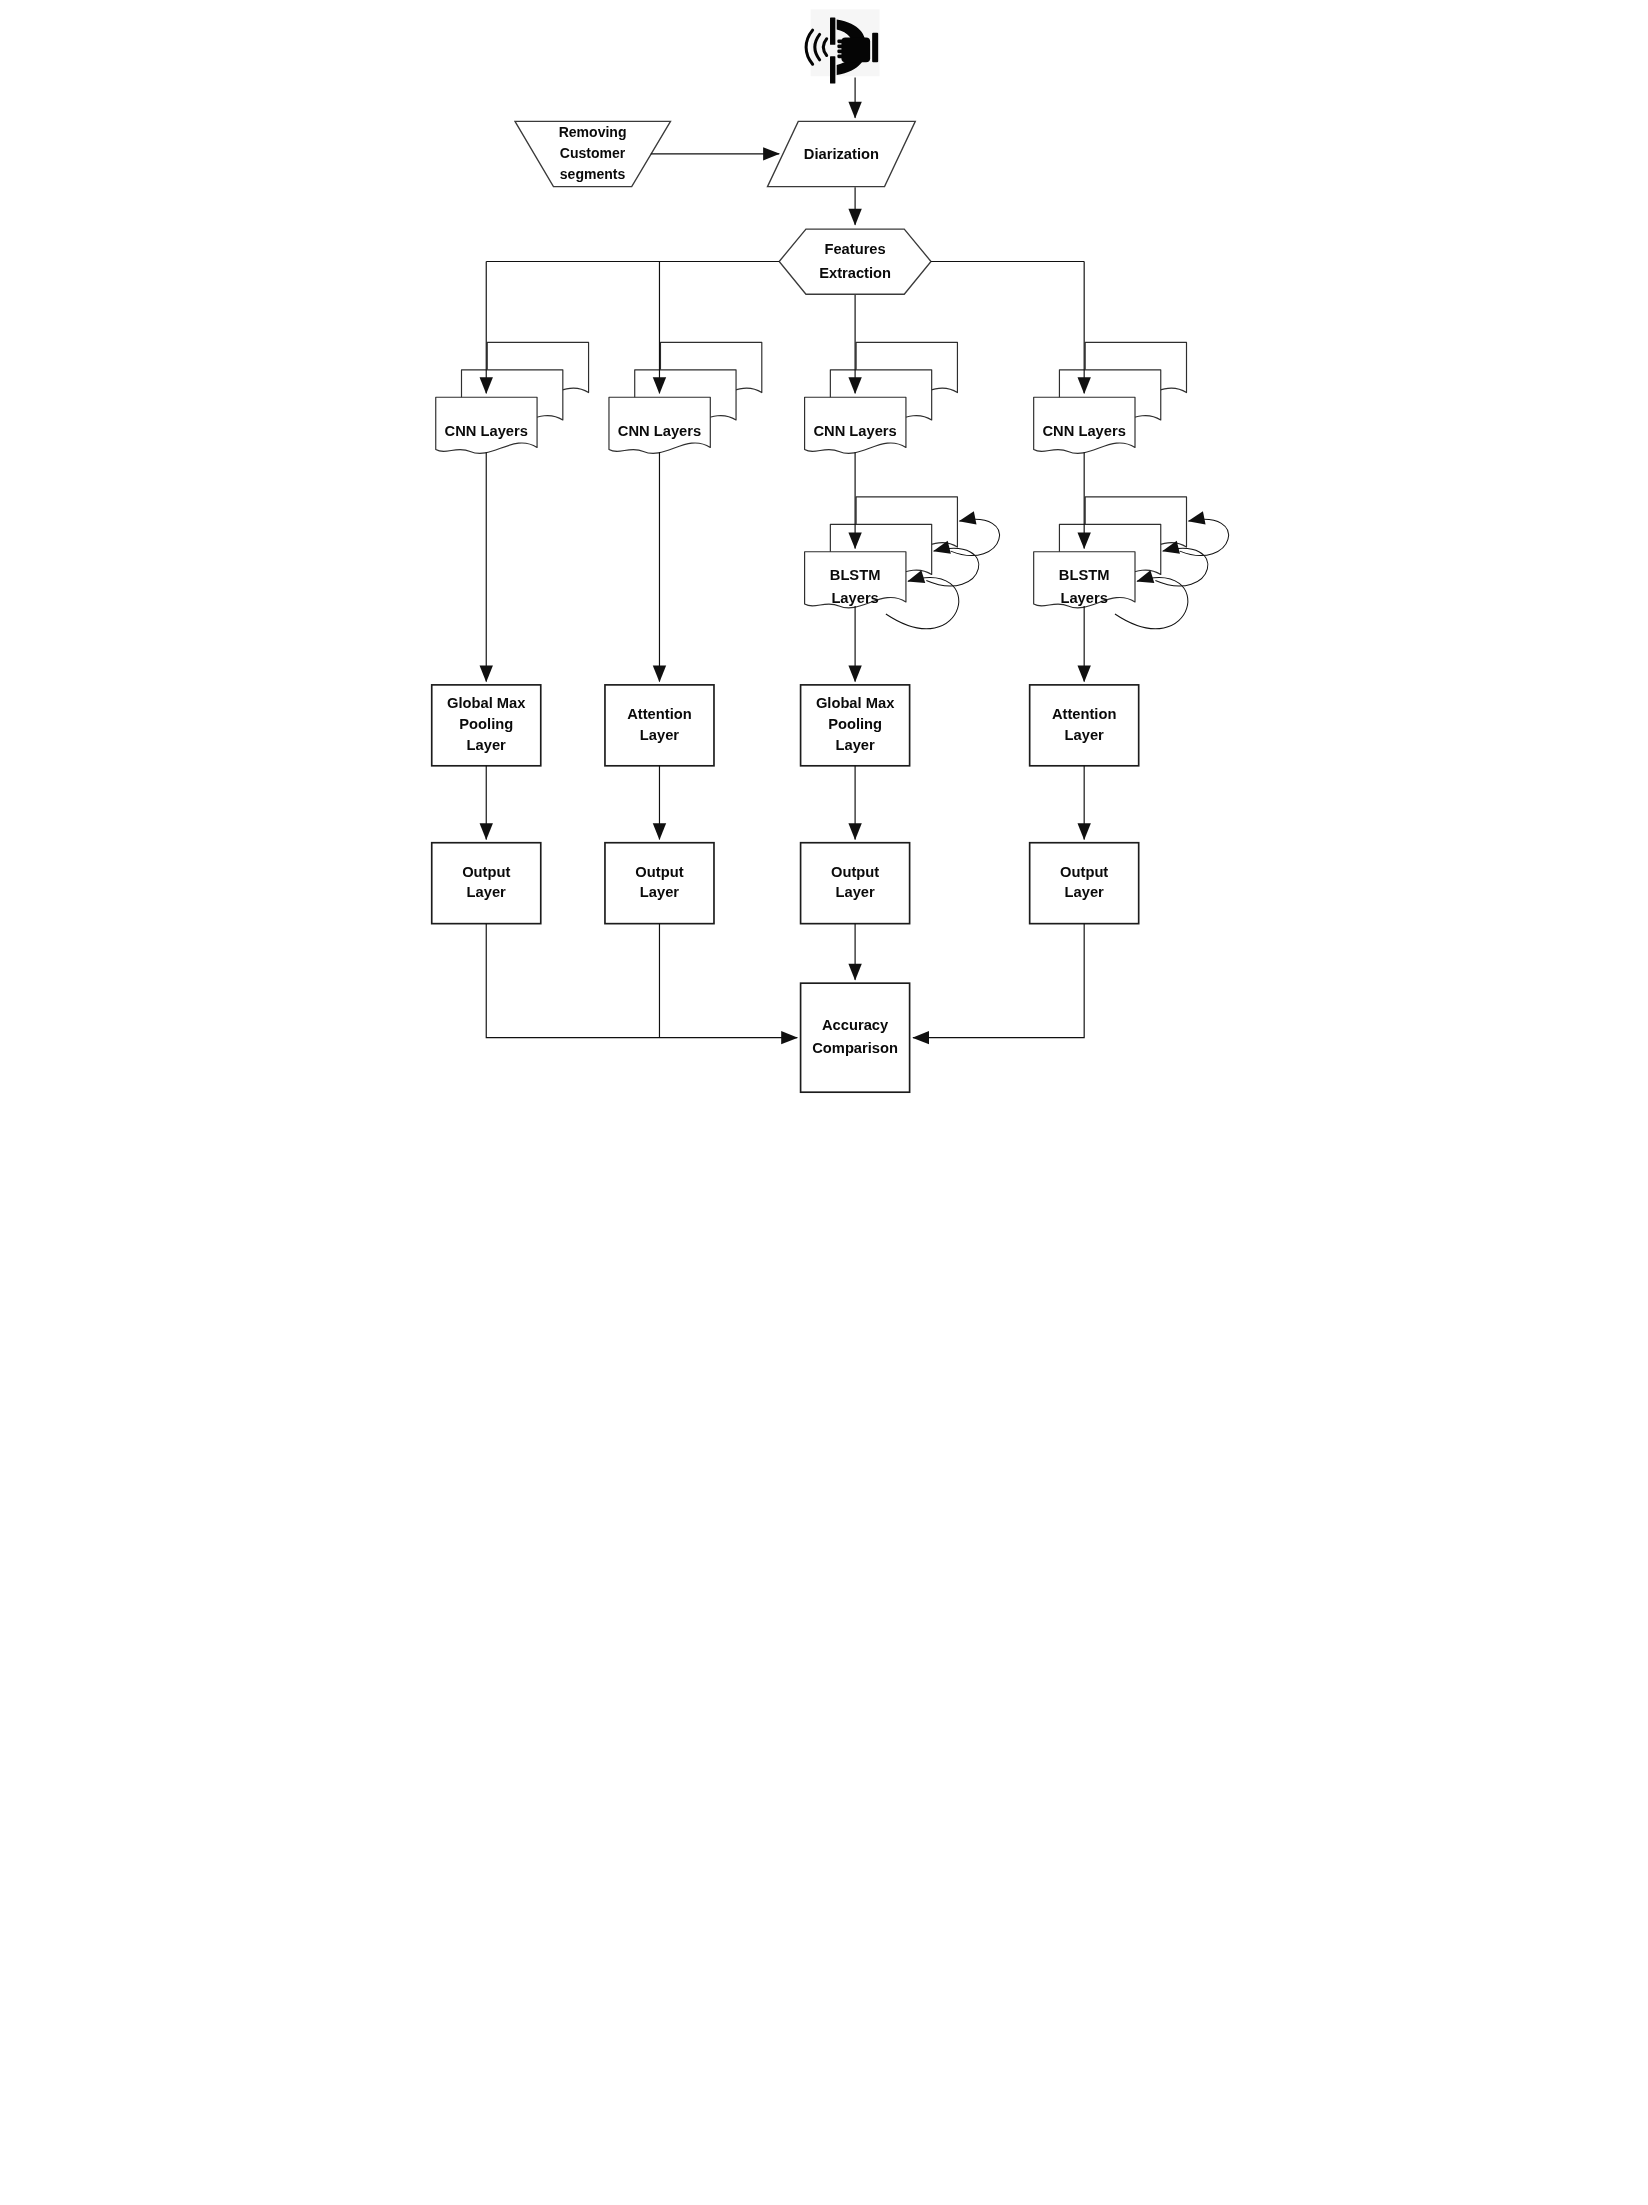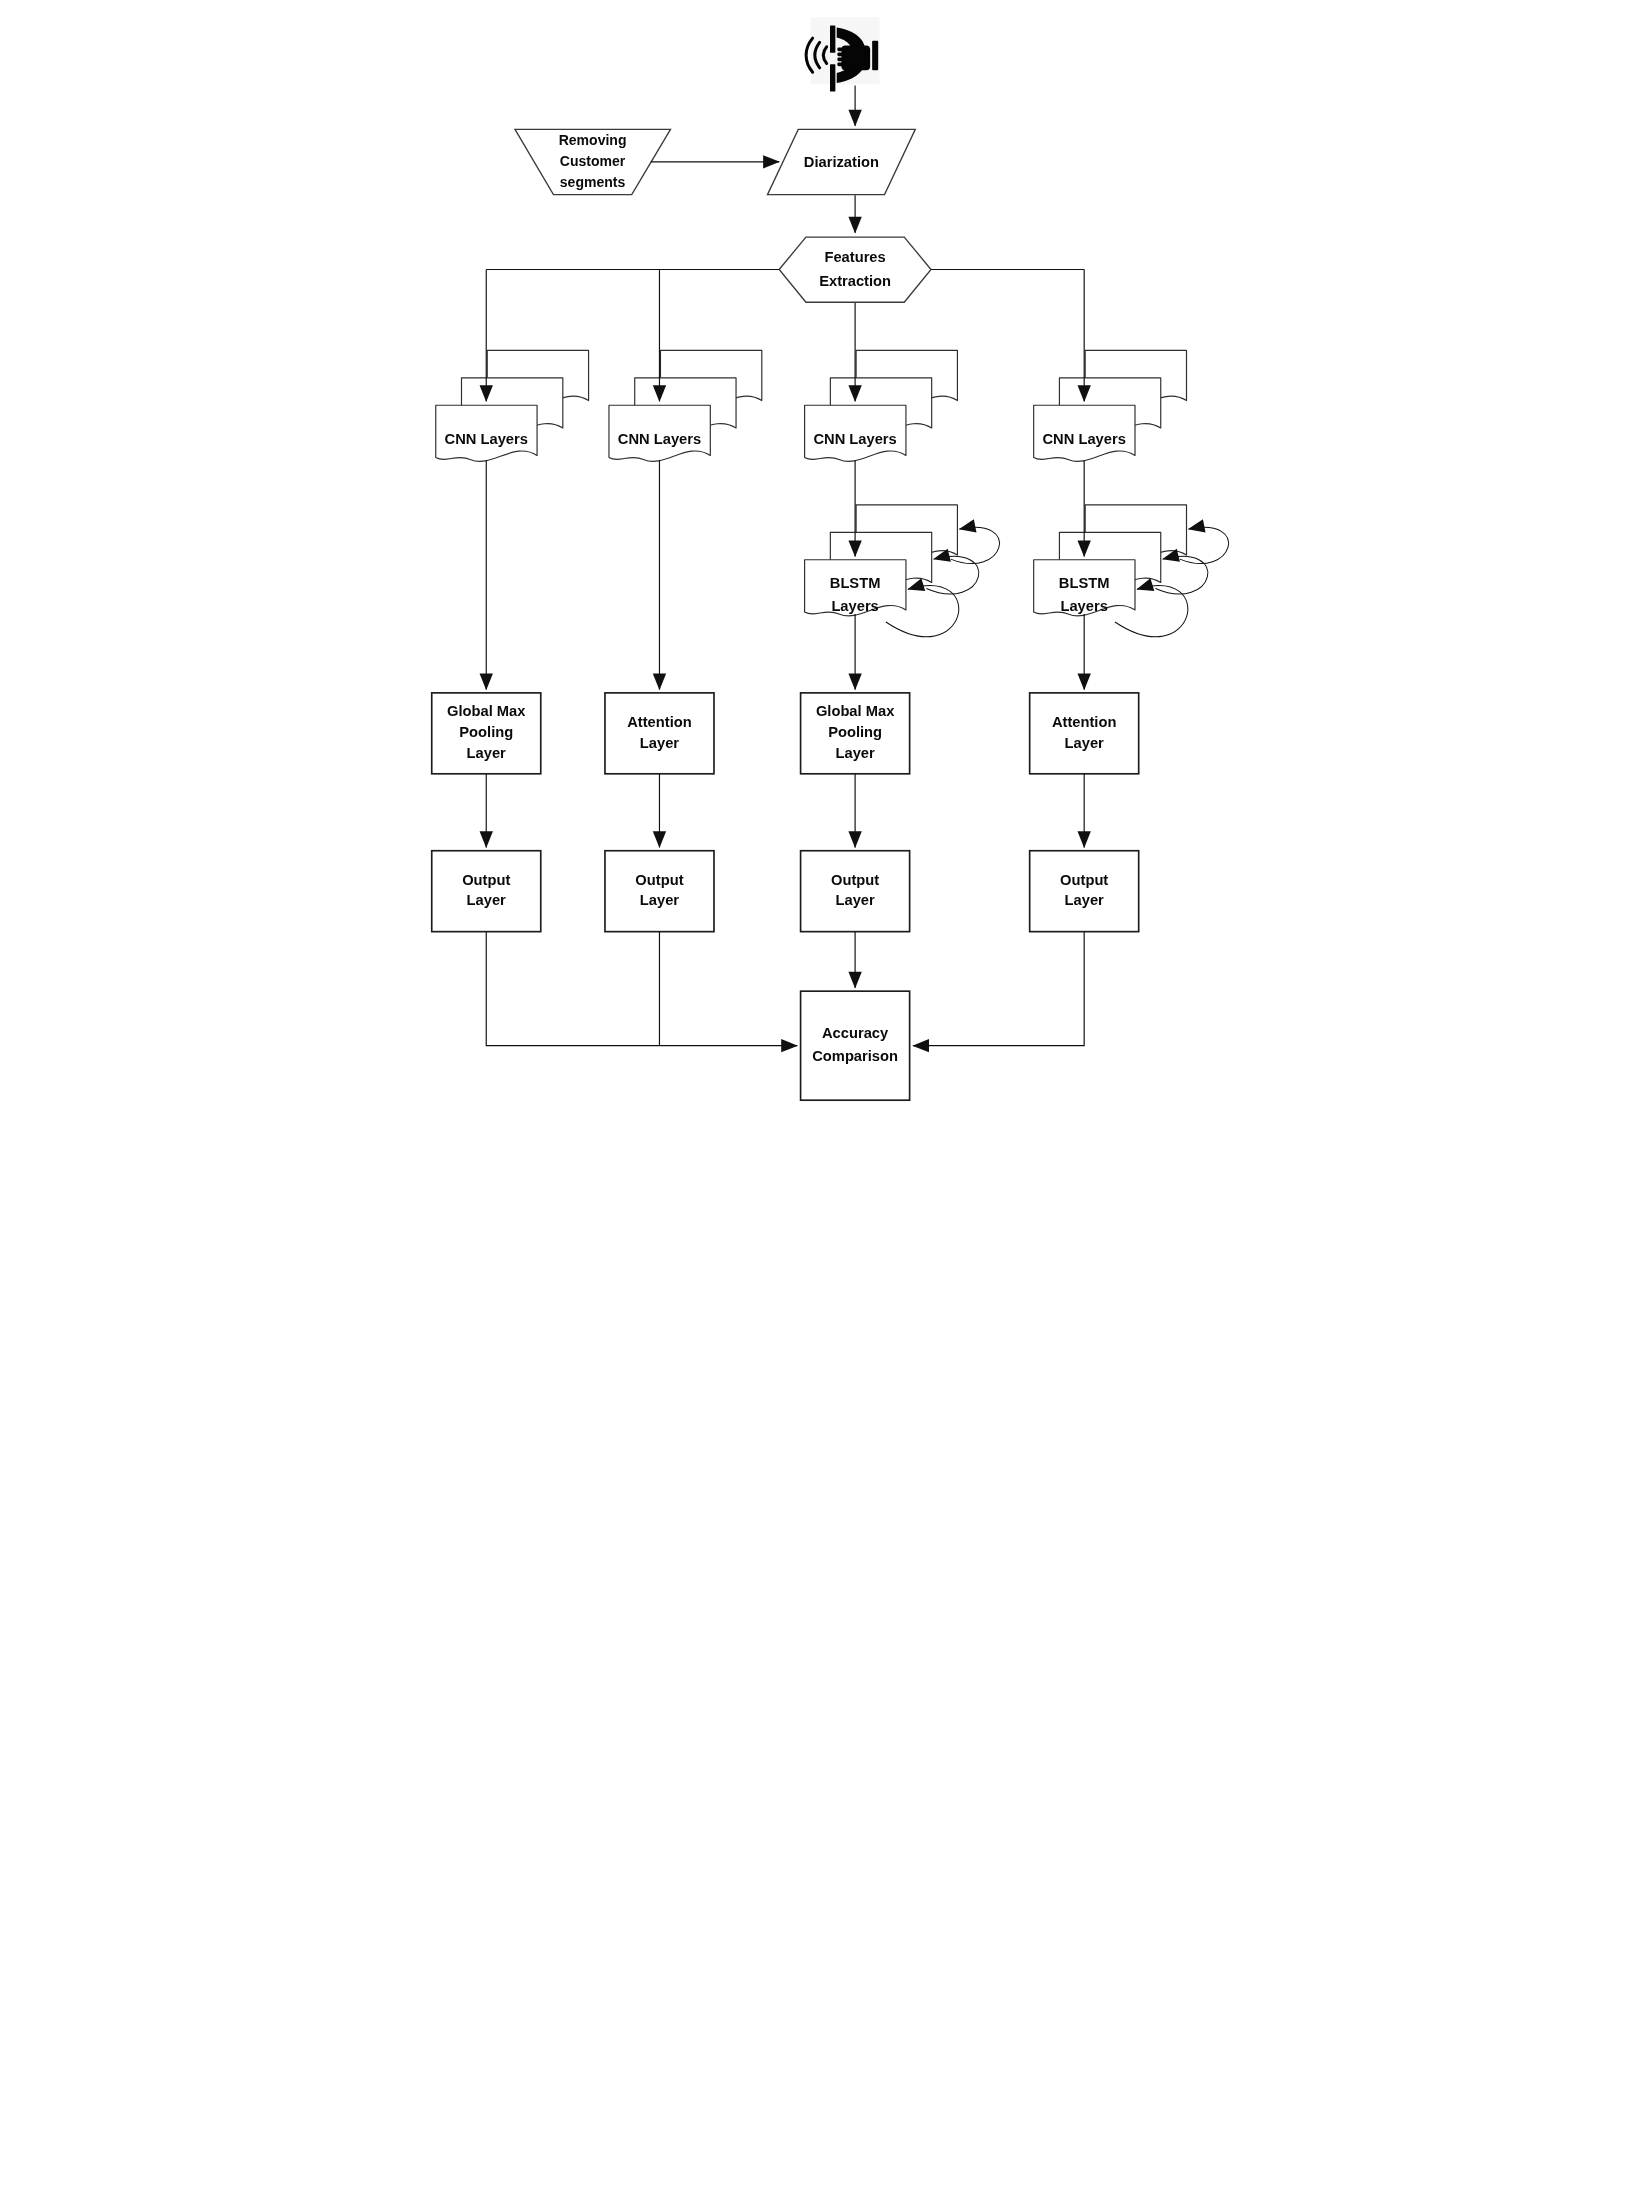--- a/index.html
+++ b/index.html
@@ -1,16 +1,16 @@
 <!DOCTYPE html>
 <html style="font-size:10.7px"><head>
 <meta charset="utf-8">
 <style>
   html,body{margin:0;padding:0;background:#ffffff;}
-  .stage{width:100%;max-width:824px;margin:8px auto;}
+  .stage{width:100%;max-width:824px;margin:0 auto;}
   svg{display:block;width:100%;height:auto;}
   .shape{fill:#ffffff;stroke:#3a3a3a;stroke-width:4;}
   .doc{fill:#ffffff;stroke:#2e2e2e;stroke-width:3.5;stroke-linejoin:round;}
   .box{fill:#ffffff;stroke:#1c1c1c;stroke-width:5;}
   .conn{fill:none;stroke:#101010;stroke-width:3.5;}
   .loop{fill:none;stroke:#101010;stroke-width:3;}
   .ico{fill:#050505;}
   .ico-arc{fill:none;stroke:#050505;stroke-width:9;stroke-linecap:round;}
   .lbl{font:700 44px "Liberation Sans", sans-serif;fill:#0a0a0a;text-anchor:middle;dominant-baseline:middle;}
   .lbl-sm{font:700 42px "Liberation Sans", sans-serif;fill:#0a0a0a;text-anchor:middle;dominant-baseline:middle;}

